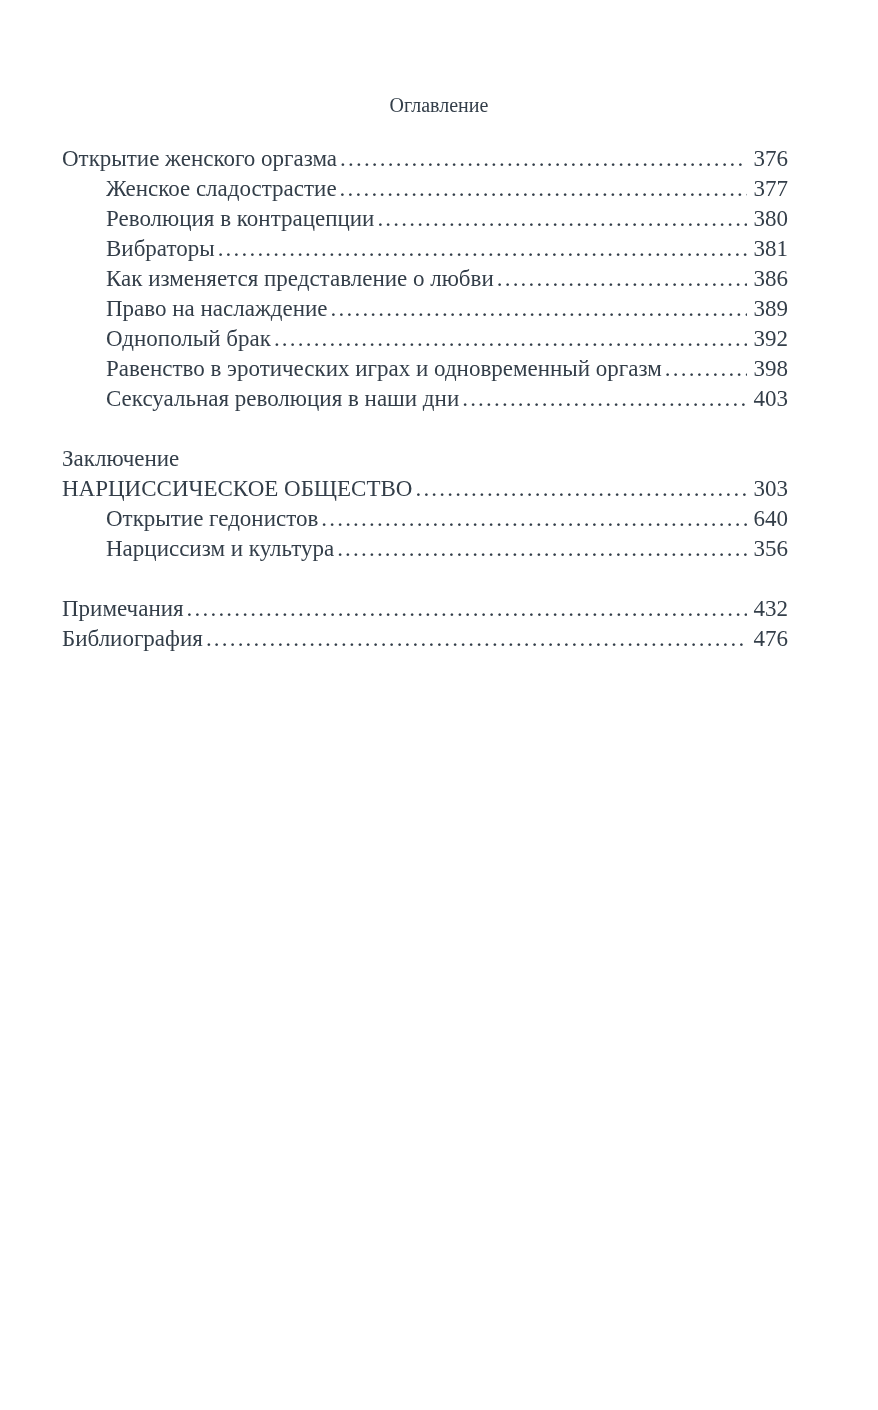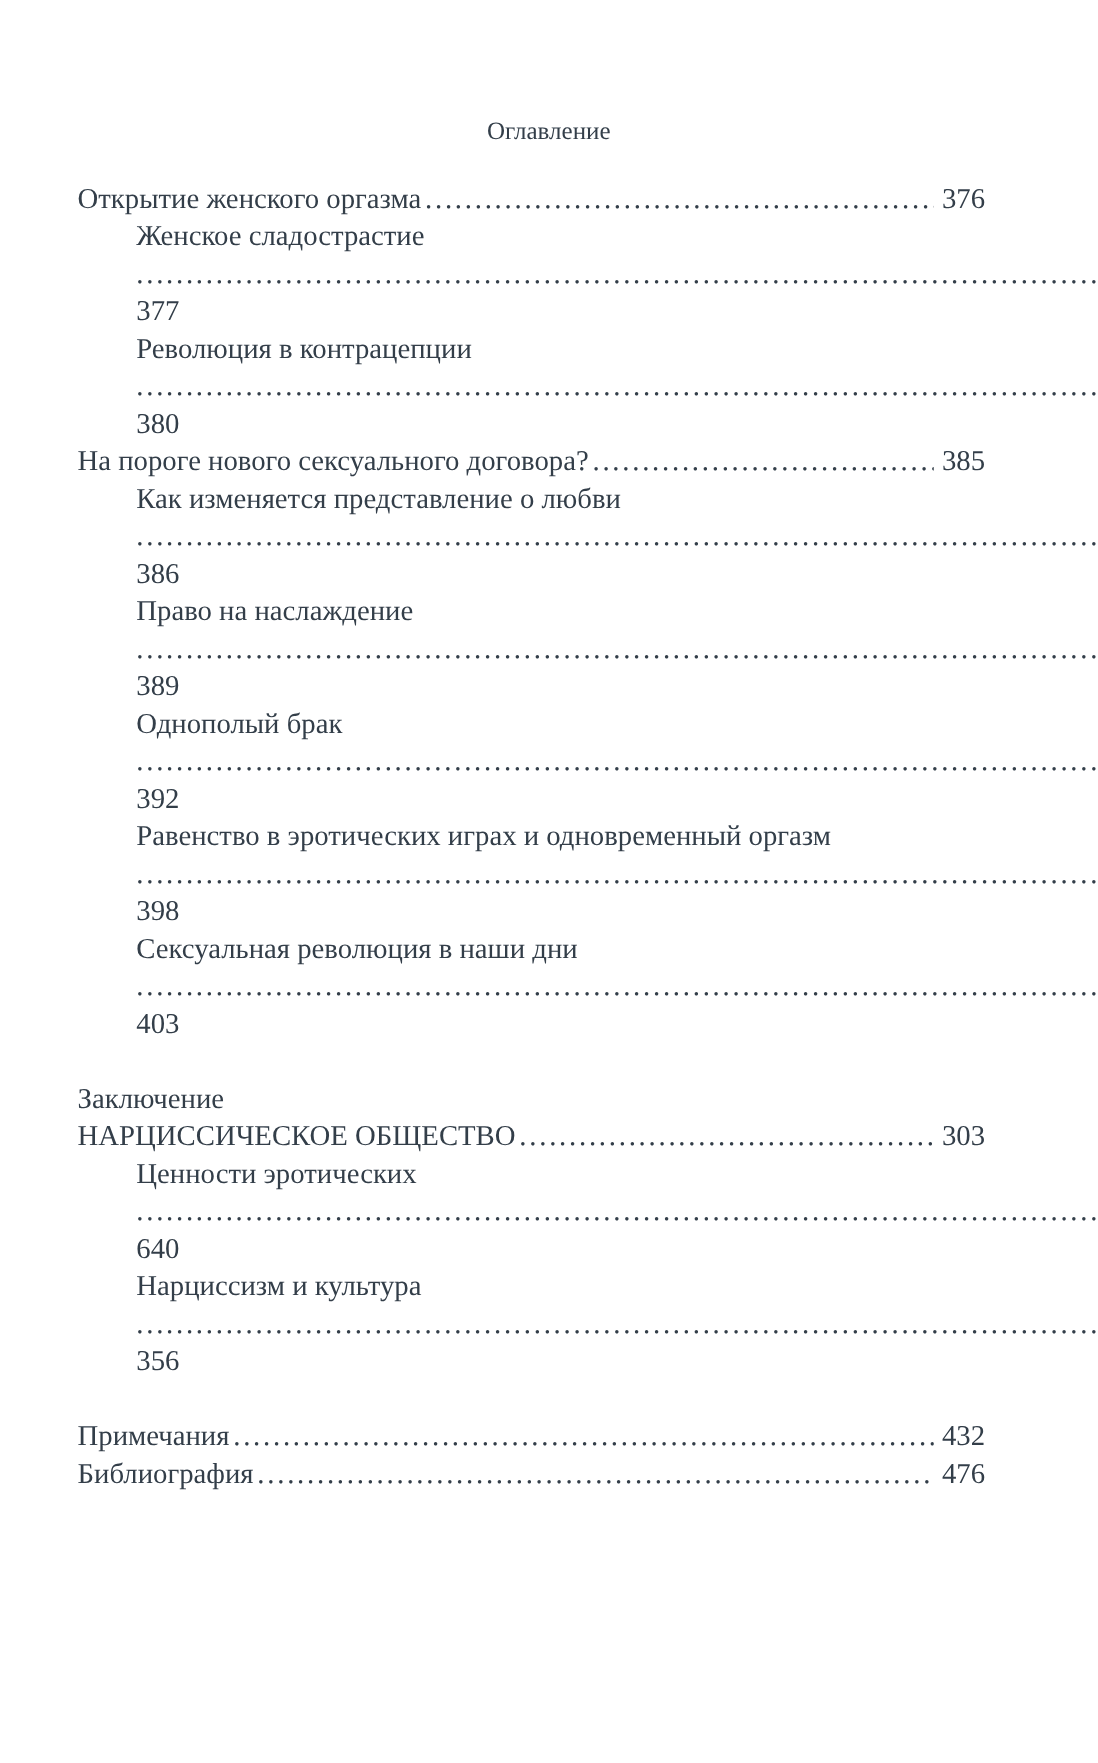--- a/index.html
+++ b/index.html
@@ -34,21 +34,20 @@
   }
   .toc-row {
     display: flex;
     align-items: baseline;
     line-height: 30px;
     font-size: 23px;
     white-space: nowrap;
   }
   .toc-row.lvl1 {
     padding-left: 44px;
-    flex-direction: column;
   }
   .toc-row.gap-before {
     margin-top: 30px;
   }
   .toc-label {
     flex: 0 0 auto;
   }
   .toc-leader {
     flex: 1 1 auto;
     overflow: hidden;
@@ -87,26 +86,26 @@
       <span class="toc-leader"></span>
       <span class="toc-page">377</span>
     </div>
 
     <div class="toc-row lvl1">
       <span class="toc-label">Революция в контрацепции</span>
       <span class="toc-leader"></span>
       <span class="toc-page">380</span>
     </div>
 
+    <div class="toc-row lvl1">
+      <span class="toc-label">Вибраторы</span>
+      <span class="toc-leader"></span>
+      <span class="toc-page">381</span>
+    </div>
 
-    <div class="toc-row lvl0">
-      <span class="toc-label">На пороге нового сексуального договора?</span>
-      <span class="toc-leader"></span>
-      <span class="toc-page">385</span>
-    </div>
 
     <div class="toc-row lvl1">
       <span class="toc-label">Как изменяется представление о любви</span>
       <span class="toc-leader"></span>
       <span class="toc-page">386</span>
     </div>
 
     <div class="toc-row lvl1">
       <span class="toc-label">Право на наслаждение</span>
       <span class="toc-leader"></span>
@@ -136,21 +135,21 @@
 
     </div>
 
     <div class="toc-row lvl0">
       <span class="toc-label">НАРЦИССИЧЕСКОЕ ОБЩЕСТВО</span>
       <span class="toc-leader"></span>
       <span class="toc-page">303</span>
     </div>
 
     <div class="toc-row lvl1">
-      <span class="toc-label">Ценности эротических</span>
+      <span class="toc-label">Открытие гедонистов</span>
       <span class="toc-leader"></span>
       <span class="toc-page">640</span>
     </div>
 
     <div class="toc-row lvl1">
       <span class="toc-label">Нарциссизм и культура</span>
       <span class="toc-leader"></span>
       <span class="toc-page">356</span>
     </div>
 

